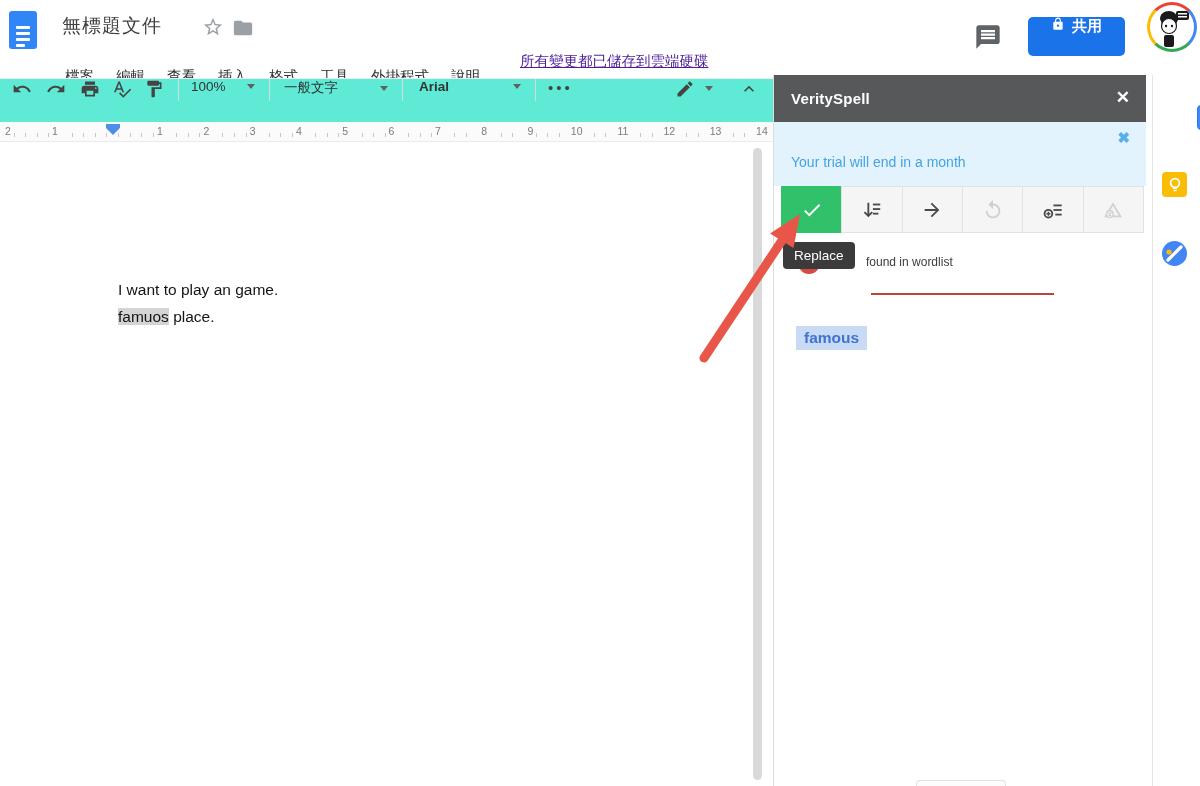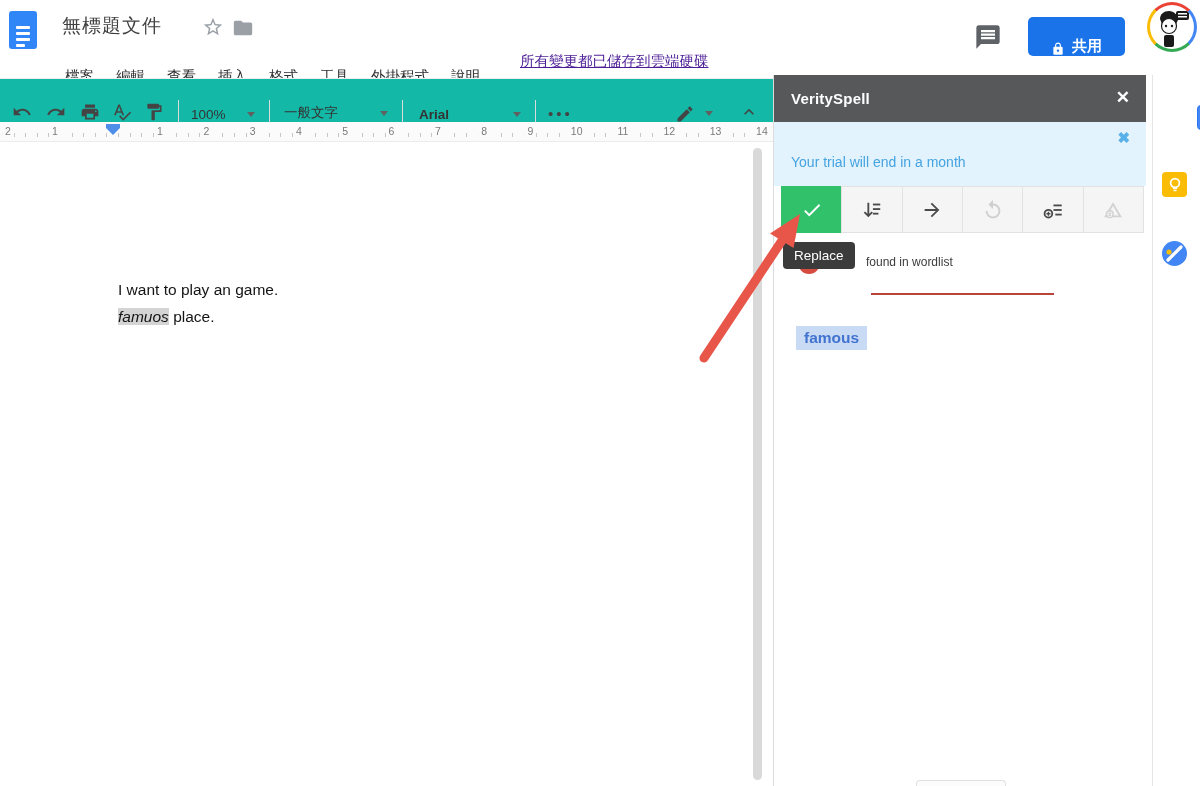--- a/index.html
+++ b/index.html
@@ -17,30 +17,30 @@
   .doc-title { position:absolute; left:62px; top:13px; font-size:19px; color:#404040; letter-spacing:1px; }
   .star-btn { position:absolute; left:202px; top:16px; width:22px; height:22px; color:#9aa0a6; }
   .folder-btn { position:absolute; left:232px; top:17px; width:22px; height:22px; color:#9aa0a6; }
   .menu-row { position:absolute; left:54px; top:64px; display:flex; align-items:flex-start; }
   .menu-item { font-size:14.5px; color:#2d2d2d; padding:3px 11px; cursor:pointer; }
   .save-status { position:absolute; left:520px; top:52px; font-size:14.5px; color:#4c1d95;
                  text-decoration:underline; cursor:pointer; }
   .comment-btn { position:absolute; left:974px; top:23px; width:28px; height:26px; color:#5f6368; }
   .share-btn { position:absolute; left:1028px; top:17px; width:97px; height:39px;
                background:var(--accent-blue); border:none; border-radius:5px; color:#fff;
-               display:flex; align-items:flex-end; justify-content:center; gap:7px; cursor:pointer; }
+               display:flex; align-items:flex-start; justify-content:center; gap:7px; cursor:pointer; }
   .share-btn span { font-size:15px; font-weight:bold; }
   .avatar { position:absolute; left:1147px; top:2px; width:50px; height:50px; border-radius:50%;
             background:conic-gradient(from -45deg,#ea4335 0 25%,#4285f4 25% 50%,#34a853 50% 75%,#fbbc05 75% 100%);
             display:flex; align-items:center; justify-content:center; cursor:pointer; }
   .avatar .inner { width:44px; height:44px; border-radius:50%; background:#fff; overflow:hidden; }
 
   
-  .edit-toolbar { position:absolute; left:0; top:78px; width:773px; height:44px; background:#14b8a6;
-                  border-top:1px solid #ededed; display:flex; align-items:flex-end; padding-left:12px; }
+  .edit-toolbar { position:absolute; left:0; top:78px; width:773px; height:44px; background:#5eead4;
+                  border-top:1px solid #ededed; display:flex; align-items:flex-start; padding-left:12px; }
   .tool-icon { width:20px; height:20px; color:#444; flex:none; cursor:pointer; }
   .tool-icon svg { width:20px; height:20px; display:block; }
   .tsep { width:1px; height:22px; background:#dadada; flex:none; }
   .drop-ctl { display:flex; align-items:center; justify-content:space-between; cursor:pointer; flex:none; }
   .drop-ctl .lbl { font-size:13.5px; color:#333; }
   .caret { width:0; height:0; border-left:4.5px solid transparent; border-right:4.5px solid transparent;
            border-top:5px solid #606060; }
   .more-dots { font-size:15px; color:#444; letter-spacing:3px; cursor:pointer; flex:none; }.ml12{margin-left:12px}.ml14{margin-left:14px}.ml16{margin-left:16px}
 
   
@@ -51,21 +51,21 @@
   .rnum { position:absolute; top:3px; transform:translateX(-50%); font-size:10.5px; color:#7a7a7a;
           background:#fbfbfb; padding:0 3px; line-height:12px; }
   .indent-marker { position:absolute; left:106px; top:2px; width:14px; height:14px; cursor:pointer; }
   .indent-marker .bar { width:14px; height:4px; background:#4f8ee8; }
   .indent-marker .tri { width:0; height:0; border-left:7px solid transparent; border-right:7px solid transparent;
                         border-top:7px solid #4f8ee8; }
 
   
   .doc-area { position:absolute; left:0; top:143px; width:773px; height:643px; background:#fff; cursor:text; }
   .doc-text { position:absolute; left:118px; top:133px; font-size:15.5px; color:#141414; line-height:27px; }
-  .hl-word { background:var(--selection-gray);font-style:italic; }
+  .hl-word { background:var(--selection-gray); }
   .doc-scrollbar { position:absolute; left:753px; top:5px; width:9px; height:632px;
                    background:#d9d9d9; border-radius:5px; cursor:pointer; }
 
   
   .side-panel { position:absolute; left:773px; top:75px; width:373px; height:711px; background:#fff;
                 border-left:1px solid #dcdcdc; }
   .sp-header { position:absolute; left:0; top:0; width:100%; height:47px; background:var(--sidebar-header-bg);
                display:flex; align-items:center; }
   .sp-title { color:#fff; font-size:15px; font-weight:bold; margin-left:17px; letter-spacing:.2px; }
   .sp-close { position:absolute; right:16px; top:13px; color:#fff; font-size:17px; font-weight:bold;

